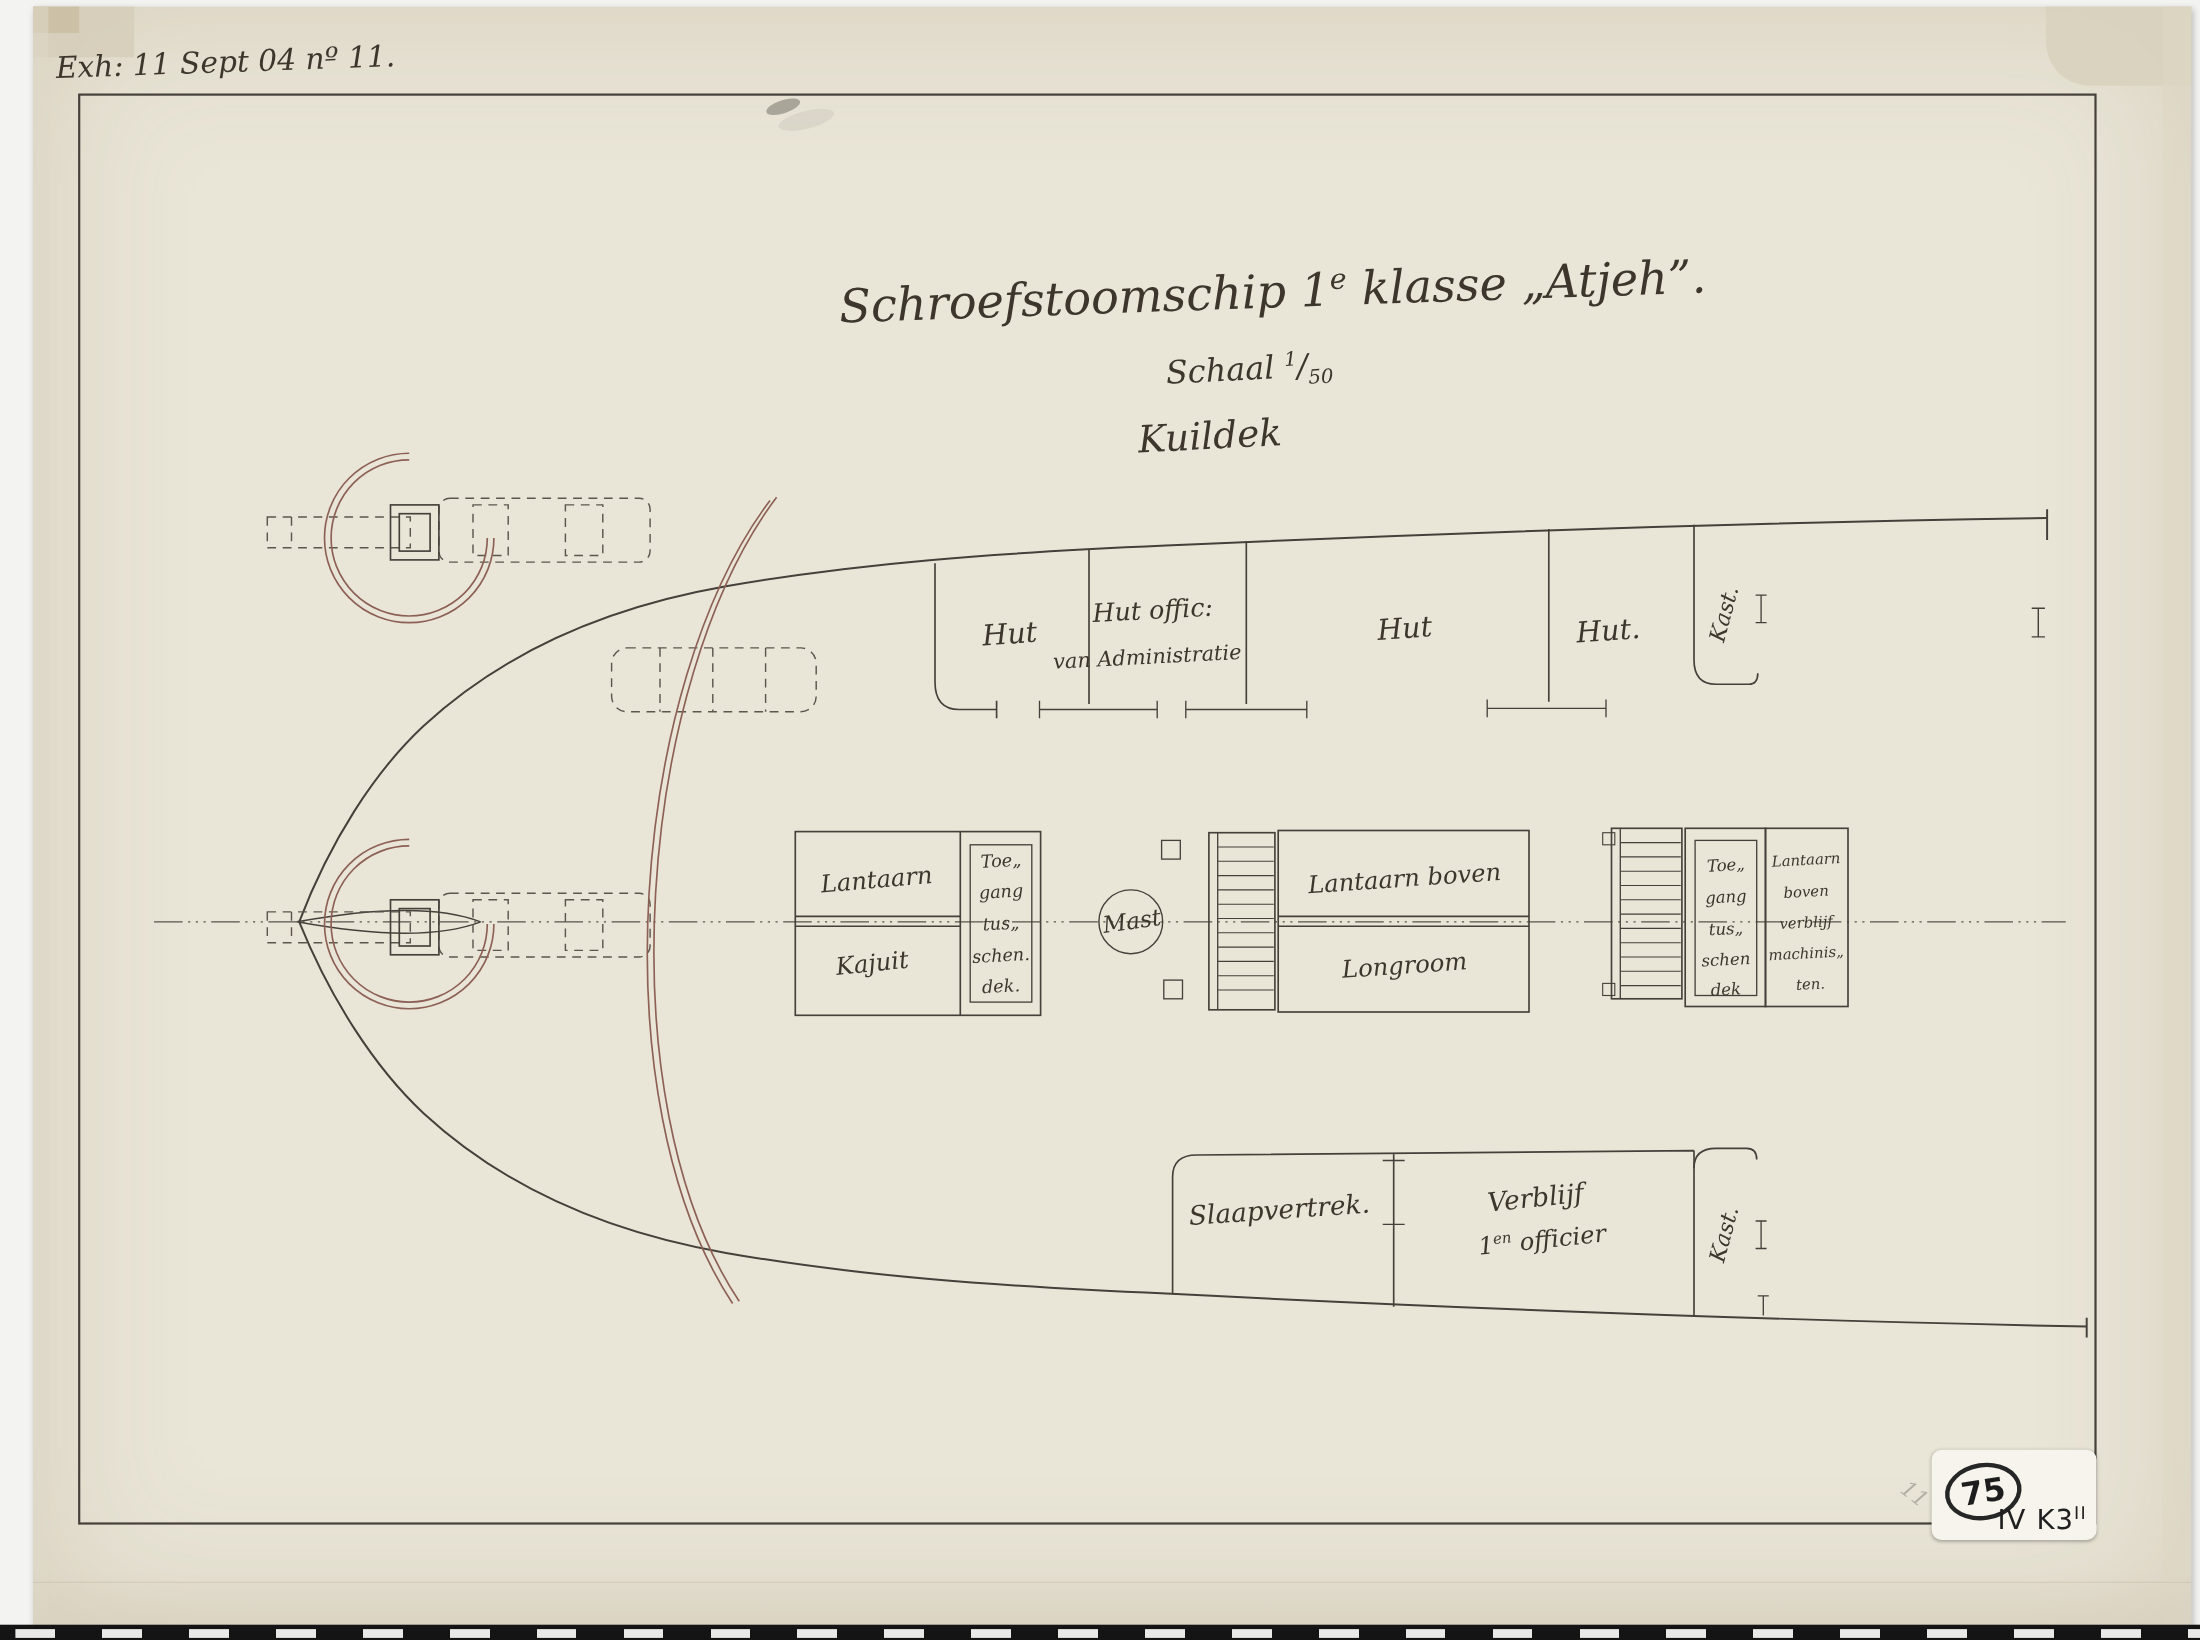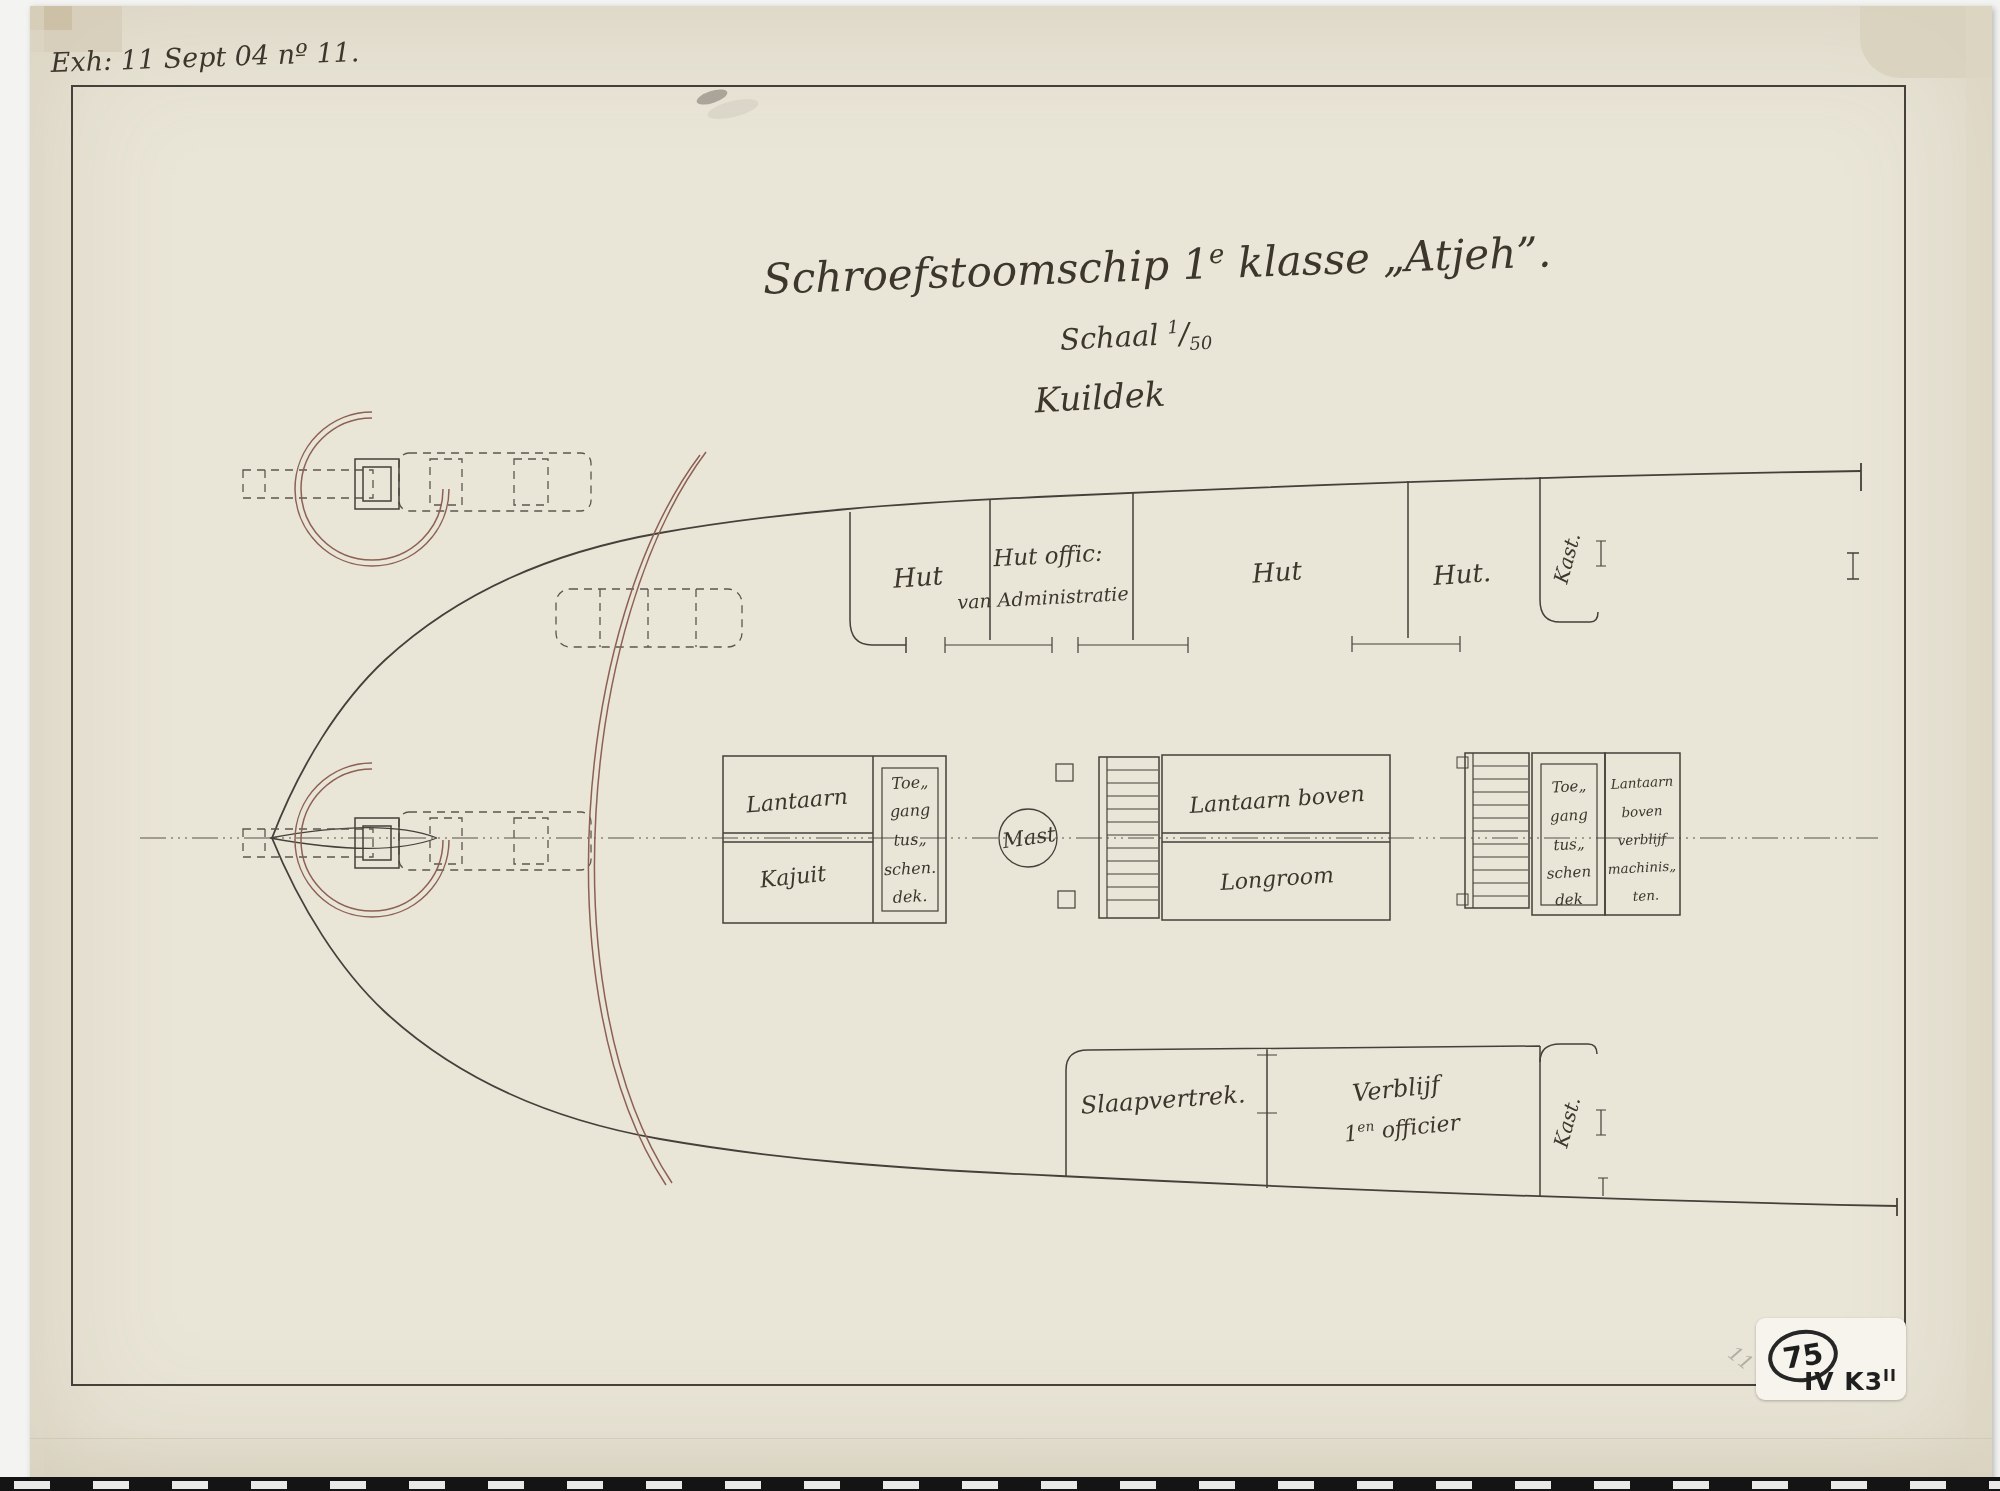--- a/index.html
+++ b/index.html
@@ -11,21 +11,21 @@
   svg.draw{position:absolute;left:0;top:0;}
   .lbl{position:absolute;font-family:"DejaVu Serif", serif;font-style:italic;color:#3c362c;
        white-space:nowrap;line-height:1;}
   .lbl sup{font-size:62%;}
   .sticker{position:absolute;left:1756px;top:1318px;width:150px;height:82px;background:#f6f4ec;
            border-radius:9px;box-shadow:0 1px 3px rgba(0,0,0,.25);}
   .oval{position:absolute;left:12px;top:12px;width:62px;height:44px;border:4px solid #262626;
         border-radius:50%;transform:rotate(-9deg);display:flex;align-items:center;justify-content:center;
         font-family:"DejaVu Sans",sans-serif;font-weight:bold;font-size:29px;color:#1d1d1d;}
   .invcode{position:absolute;right:9px;bottom:4px;font-family:"DejaVu Sans",sans-serif;
-           font-weight:bold;font-size:25px;color:#1f1f1f;letter-spacing:1px;}
+           font-weight:normal;font-size:25px;color:#1f1f1f;letter-spacing:1px;}
   .invcode sup{font-size:64%;}
   .pencil{position:absolute;left:1728px;top:1346px;font-size:20px;color:rgba(40,40,40,.28);
           transform:rotate(38deg);font-style:italic;}
   .filmstrip{position:absolute;left:0;top:1477px;width:2000px;height:14px;background-color:#141414;
              background-image:repeating-linear-gradient(90deg,#e9e9e7 0 36px,rgba(0,0,0,0) 36px 79px);
              background-size:100% 8px;background-position:14px 4px;background-repeat:no-repeat;}
 </style>
 </head>
 <body>
 

